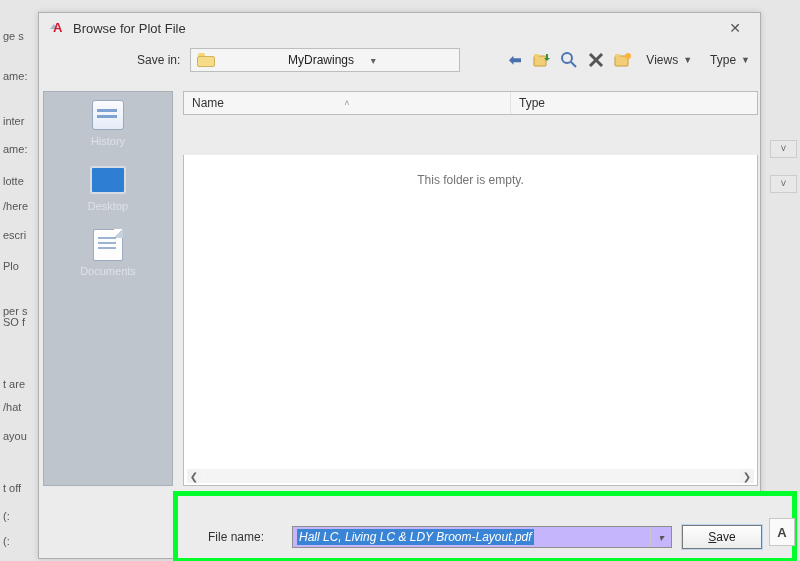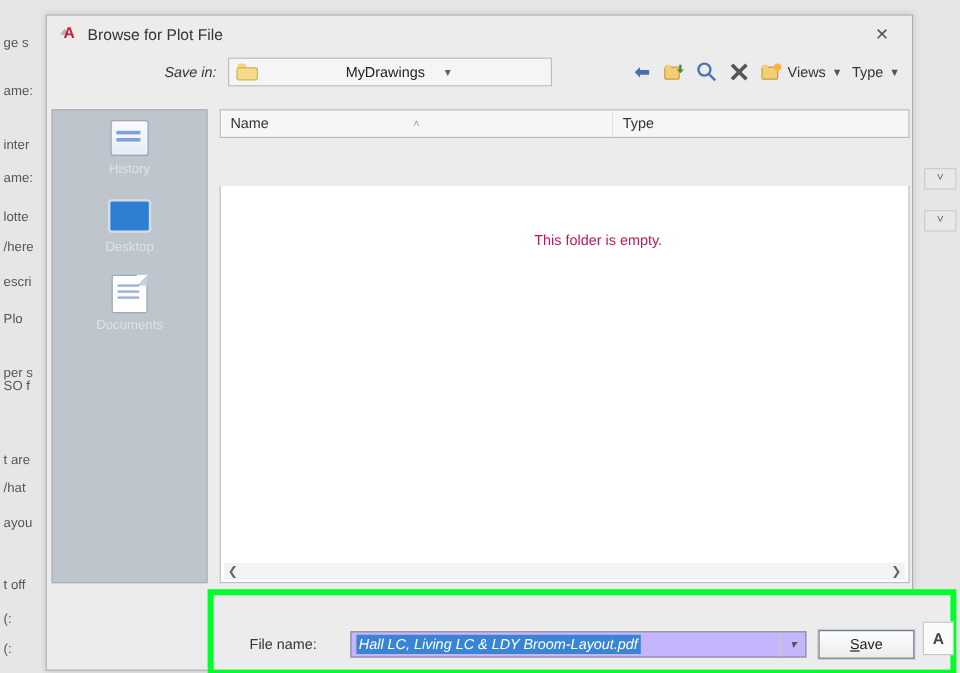--- a/index.html
+++ b/index.html
@@ -30,33 +30,33 @@
   .titlebar{display:flex;align-items:center;height:30px;padding:0 8px 0 12px;}
   .app-icon{width:14px;height:14px;position:relative;margin-right:8px;}
   .app-icon .a{font:bold 13px/14px Arial;color:#d11a2d;position:absolute;left:2px;top:0;}
   .app-icon .tri{position:absolute;left:-1px;top:3px;width:0;height:0;border-left:4px solid transparent;border-right:4px solid transparent;border-bottom:5px solid #a6b7c8;}
   .titlebar .title{font-size:13px;color:#333;}
   .titlebar .spacer{flex:1;}
   .titlebar .close{width:34px;height:22px;display:flex;align-items:center;justify-content:center;font-size:14px;color:#555;}
 
   
   .toolbar{display:flex;align-items:center;height:34px;padding-left:98px;padding-right:6px;}
-  .toolbar .lbl{font-size:12px;color:#333;margin-right:10px;font-style:italic;}
+  .toolbar .lbl{font-size:12px;color:#333;margin-right:10px;}
   .save-in-combo{flex:0 0 270px;height:24px;border:1px solid #bdbdbd;background:#f5f5f5;display:flex;align-items:center;padding:4px 6px;box-sizing:border-box;}
   .folder-ico{width:18px;height:14px;margin-right:8px;position:relative;}
   .folder-ico .tab{position:absolute;left:1px;top:0;width:7px;height:4px;background:#f3d572;border-radius:2px 2px 0 0;}
   .folder-ico .body{position:absolute;left:0;top:3px;width:18px;height:11px;background:#f6dc89;border:1px solid #d2b25b;border-radius:2px;box-sizing:border-box;}
   .save-in-combo span{flex:1;color:#222;}
   .save-in-combo .chev{font-size:10px;color:#606060;}
   .tspace{flex:1;}
   .ticons{display:flex;align-items:center;gap:9px;margin-left:12px;}
   .tic{width:18px;height:18px;display:flex;align-items:center;justify-content:center;font-size:15px;color:var(--icon-blue);}
   .tic.left{color:#4a6faf;font-weight:bold;}
   .tic svg{width:18px;height:18px;}
-  .tbtn{display:flex;align-items:center;gap:5px;padding:0 4px;color:#333;margin-left:0;}
+  .tbtn{display:flex;align-items:center;gap:5px;padding:0 4px;color:#333;margin-left:10px;}
   .tbtn .carr{font-size:9px;color:#555;}
 
   
   .body-area{position:absolute;left:4px;top:78px;width:715px;height:395px;display:flex;}
   .places{width:130px;background:var(--strip-bg);border:1px solid #a9b0b8;box-sizing:border-box;display:flex;flex-direction:column;align-items:center;padding-top:8px;}
   .place{display:flex;flex-direction:column;align-items:center;margin-bottom:18px;}
   .place .pico{width:36px;height:30px;margin-bottom:5px;display:flex;align-items:center;justify-content:center;}
   .place .plabel{font-size:11px;color:var(--strip-text);}
   .pl-folder{width:32px;height:24px;position:relative;}
   .pl-folder .tab{position:absolute;left:2px;top:0;width:11px;height:5px;background:#f5dc88;border-radius:2px 2px 0 0;}
@@ -69,21 +69,21 @@
   .pl-desktop{width:34px;height:24px;background:#2e7fd4;border:2px solid #d8dde3;border-radius:3px;}
 
   .filelist{flex:1;margin-left:10px;height:100%;display:flex;flex-direction:column;gap:40px;}
   .fl-head{height:24px;background:var(--file-head);border:1px solid var(--file-border);box-sizing:border-box;display:flex;align-items:center;font-size:12px;color:#333;}
   .fl-head .col{padding:0 8px;height:100%;display:flex;align-items:center;border-right:1px solid #e2e2e2;}
   .fl-head .col.cname{width:310px;justify-content:flex-start;position:relative;}
   .fl-head .col.cname .sort{position:absolute;left:50%;transform:translateX(-50%);font-size:9px;color:#999;}
   .fl-head .col.cdate{width:160px;}
   .fl-head .col.ctype{flex:1;border-right:none;}
   .fl-body{flex:1;border:1px solid var(--file-border);border-top:none;background:#fff;box-sizing:border-box;position:relative;}
-  .empty-msg{position:absolute;left:50%;top:38px;transform:translateX(-50%);font-size:12px;color:#be185d;margin-left:28px;}
+  .empty-msg{position:absolute;left:50%;top:18px;transform:translateX(-50%);font-size:12px;color:#737373;}
   .fl-scroll{position:absolute;left:3px;right:3px;bottom:2px;height:14px;display:flex;align-items:center;}
   .fl-scroll .arr{width:14px;height:14px;display:flex;align-items:center;justify-content:center;background:#f2f2f2;color:#666;font-size:10px;}
   .fl-scroll .track{flex:1;height:14px;background:#f4f4f4;}
 
   
   .bottom-band{position:absolute;left:134px;top:478px;width:624px;height:72px;border:5px solid var(--highlight);box-sizing:border-box;background:var(--dlg-bg);padding:20px 10px 0 30px;display:flex;align-items:center;}
   .bottom-band .flabel{width:84px;font-size:12px;color:#333;}
   .fname-combo{width:380px;height:22px;border:1px solid #8e8e8e;background:#c4b5fd;display:flex;align-items:center;box-sizing:border-box;font-style:italic;}
   .fname-combo .sel{flex:1;height:100%;display:flex;align-items:center;padding:0 4px;}
   .fname-combo .sel span{background:var(--sel-blue);color:#fff;padding:1px 2px;font-size:12px;}

